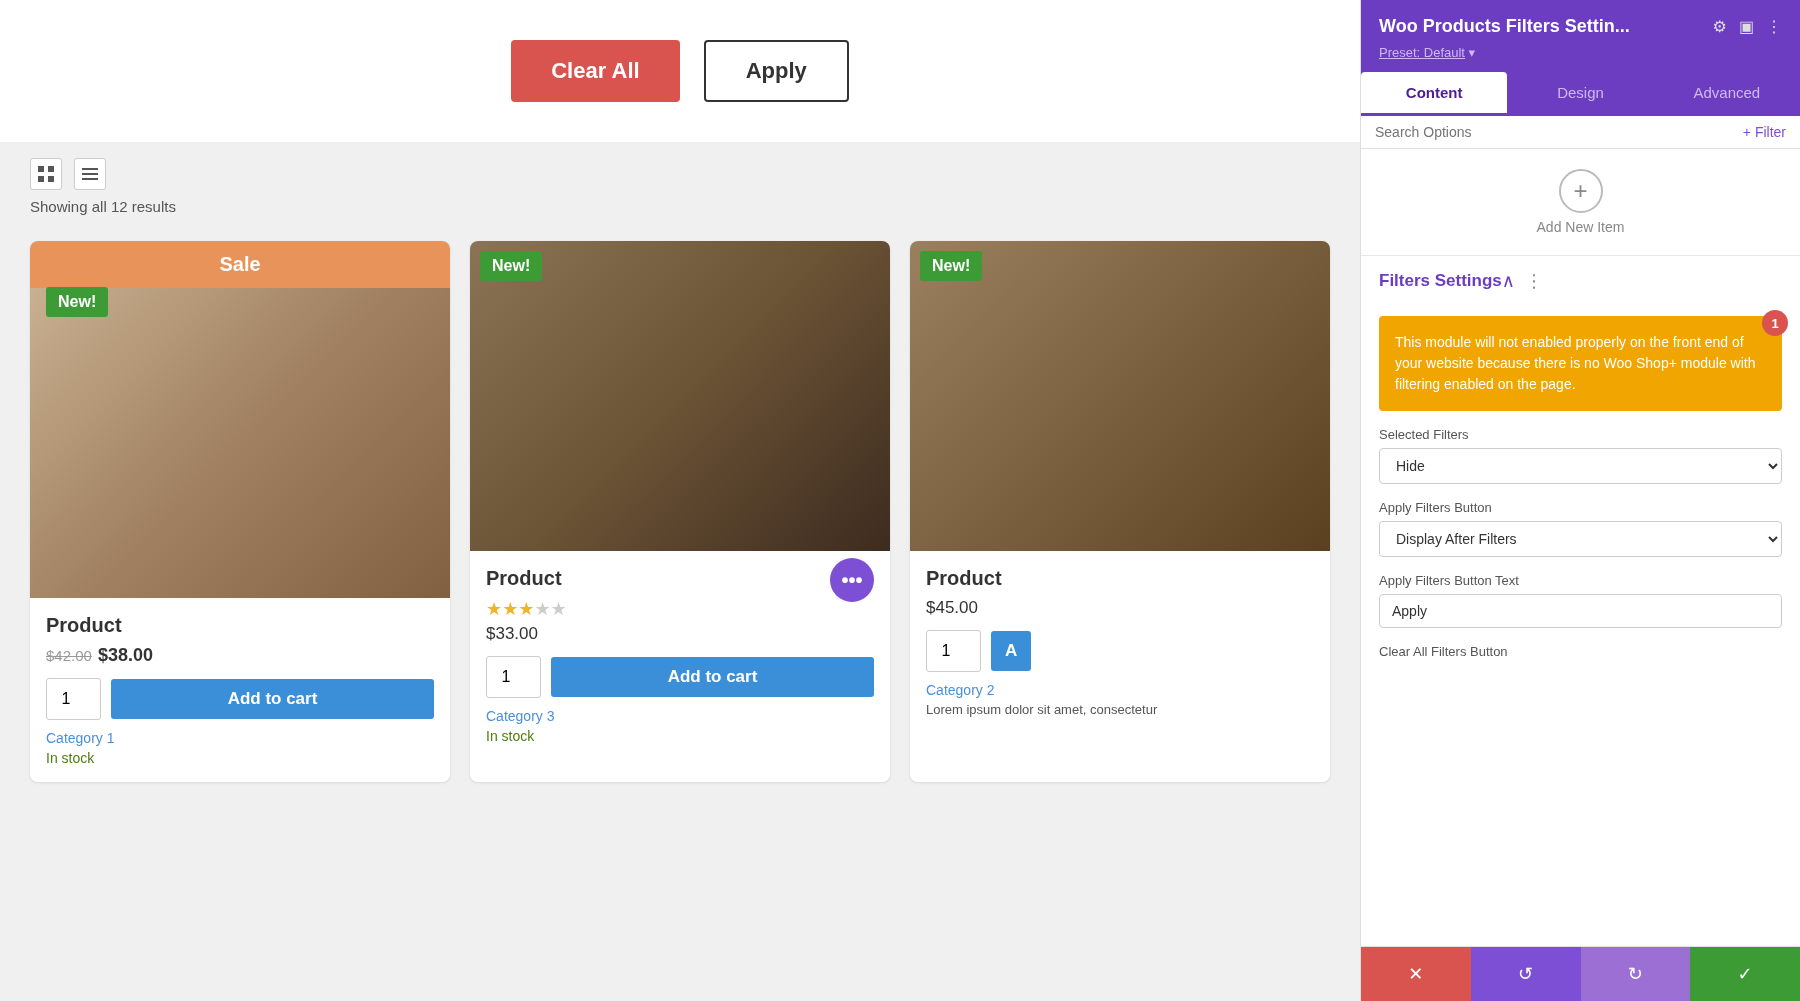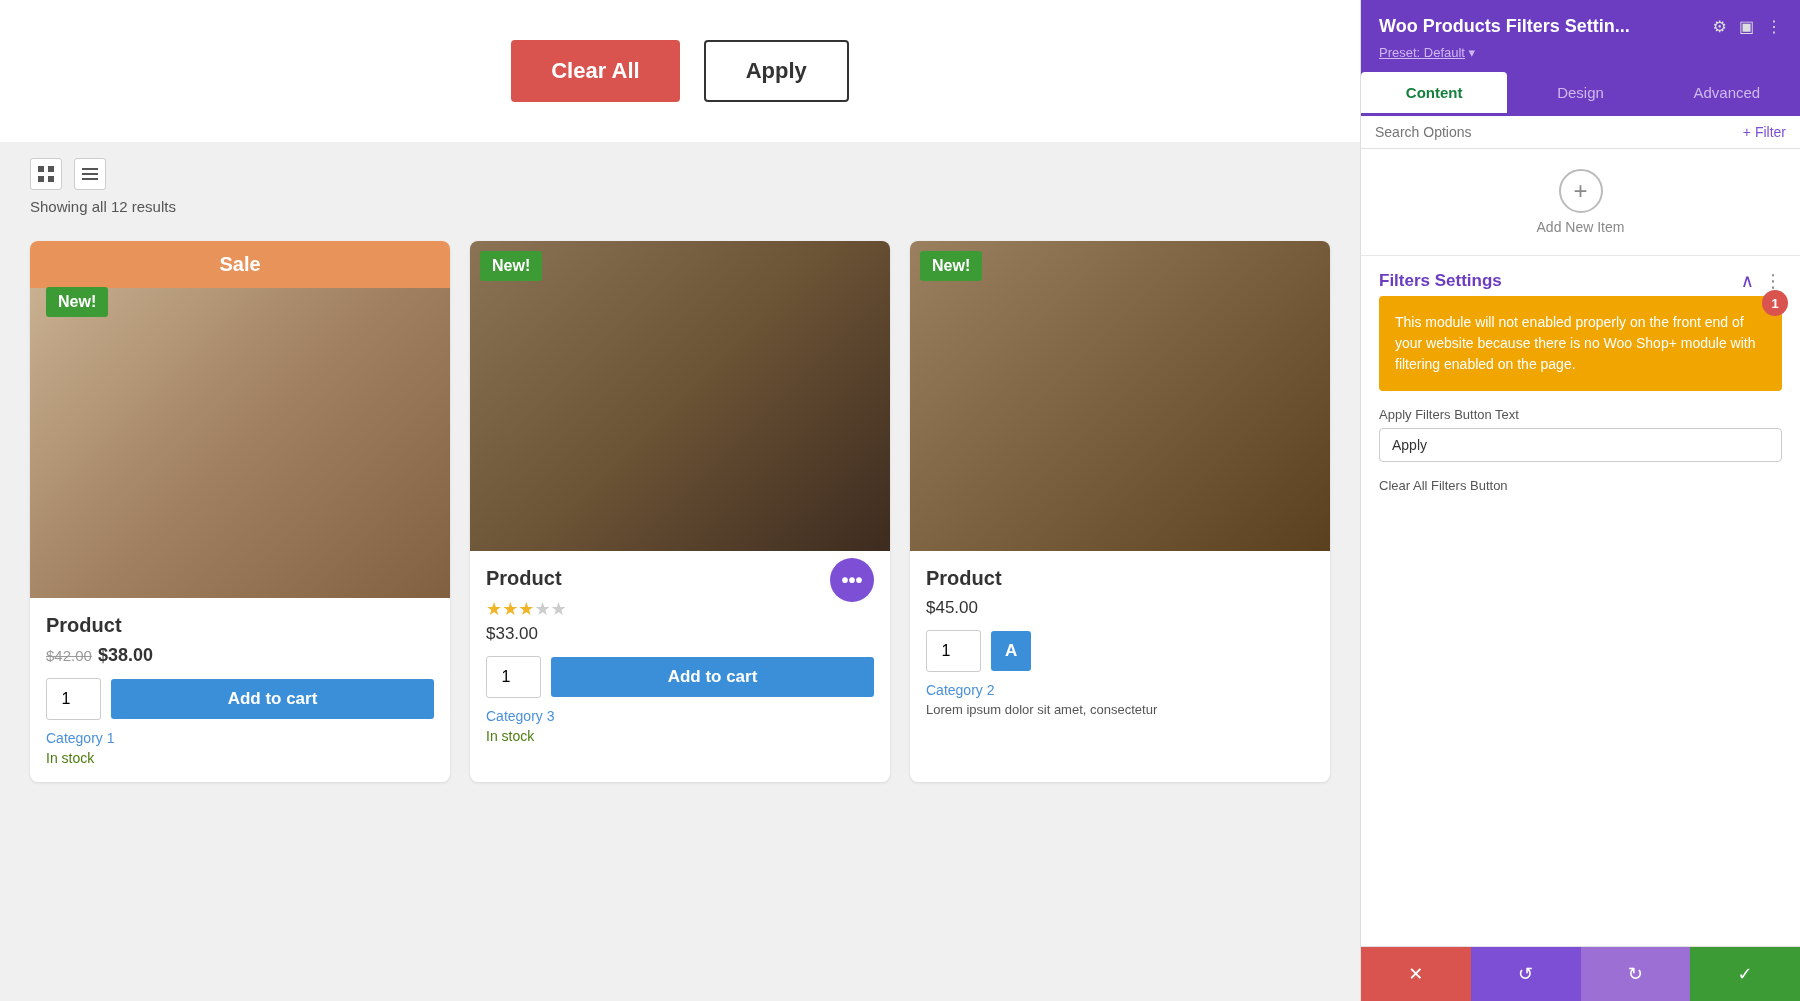--- a/index.html
+++ b/index.html
@@ -45,34 +45,34 @@
     .panel-header { background: #6c3cc1; padding: 16px 18px 0; color: #fff; }
     .panel-title-row { display: flex; align-items: center; justify-content: space-between; padding-bottom: 8px; }
     .panel-title { font-size: 18px; font-weight: 700; color: #fff; white-space: nowrap; overflow: hidden; text-overflow: ellipsis; max-width: 260px; }
     .panel-header-icons { display: flex; gap: 12px; align-items: center; }
     .panel-header-icon { color: #ddd; font-size: 16px; cursor: pointer; }
     .preset-row { font-size: 13px; color: #d0b8f0; padding-bottom: 12px; cursor: pointer; }
     .preset-row span { text-decoration: underline; }
 
     .panel-tabs { display: flex; background: #6c3cc1; }
     .panel-tab { flex: 1; text-align: center; padding: 12px 8px; font-size: 15px; color: #d0b8f0; cursor: pointer; border-bottom: 3px solid transparent; }
-    .panel-tab.active { background: #fff; color: #15803d; font-weight: 700; border-bottom: 3px solid #6c3cc1; border-radius: 4px 4px 0 0; }
+    .panel-tab.active { background: #fff; color: #4c1d95; font-weight: 700; border-bottom: 3px solid #6c3cc1; border-radius: 4px 4px 0 0; }
 
     .panel-body { flex: 1; overflow-y: auto; padding: 0; }
 
     .search-filter-bar { display: flex; align-items: center; border-bottom: 1px solid #e0e0e0; padding: 8px 14px; gap: 0; }
     .search-options-input { flex: 1; border: none; outline: none; font-size: 14px; color: #888; }
     .add-filter-btn { color: #7c4fd4; font-size: 14px; cursor: pointer; white-space: nowrap; }
 
     .add-new-item-area { display: flex; flex-direction: column; align-items: center; justify-content: center; padding: 20px 0; border-bottom: 1px solid #e8e8e8; }
     .add-new-circle { width: 44px; height: 44px; border-radius: 50%; border: 2px solid #bbb; display: flex; align-items: center; justify-content: center; cursor: pointer; color: #888; font-size: 24px; margin-bottom: 6px; }
     .add-new-label { font-size: 14px; color: #888; }
 
     .filters-settings-section { padding: 14px 18px; }
-    .filters-settings-header { display: flex; align-items: center; justify-content: space-between; margin-bottom: 4px; }
+    .filters-settings-header { display: flex; align-items: center; justify-content: flex-start; margin-bottom: 24px; }
     .filters-settings-title { font-size: 17px; font-weight: 700; color: #6c3cc1; }
     .filters-settings-icons { display: flex; align-items: center; gap: 10px; }
     .collapse-icon { color: #6c3cc1; font-size: 18px; cursor: pointer; }
     .dots-icon { color: #888; font-size: 18px; cursor: pointer; }
 
     .warning-box { background: #f0a500; border-radius: 4px; padding: 16px; margin-bottom: 16px; }
     .warning-text { font-size: 14px; color: #fff; line-height: 1.5; }
     .warning-badge { position: absolute; width: 26px; height: 26px; background: #d9534f; border-radius: 50%; color: #fff; font-size: 13px; font-weight: 700; display: flex; align-items: center; justify-content: center; top: -6px; right: -6px; }
 
     .form-group { margin-bottom: 16px; }
@@ -215,21 +215,36 @@
         </div>
       </div>
 
       <div style="position:relative;margin-bottom:16px;">
         <div class="warning-box">
           <div class="warning-text">This module will not enabled properly on the front end of your website because there is no Woo Shop+ module with filtering enabled on the page.</div>
         </div>
         <div class="warning-badge" style="position:absolute;top:-6px;right:-6px;width:26px;height:26px;background:#d9534f;border-radius:50%;color:#fff;font-size:13px;font-weight:700;display:flex;align-items:center;justify-content:center;">1</div>
       </div>
 
-
+      <div class="form-group">
+        <div class="form-label">Selected Filters</div>
+        <select class="form-select">
+          <option>Hide</option>
+          <option>Show</option>
+        </select>
+      </div>
+
+      <div class="form-group">
+        <div class="form-label">Apply Filters Button</div>
+        <select class="form-select">
+          <option>Display After Filters</option>
+          <option>Always Show</option>
+          <option>Never Show</option>
+        </select>
+      </div>
 
       <div class="form-group">
         <div class="form-label">Apply Filters Button Text</div>
         <input class="form-input" type="text" value="Apply" style="">
       </div>
 
       <div class="form-group">
         <div class="form-label">Clear All Filters Button</div>
       </div>
 

